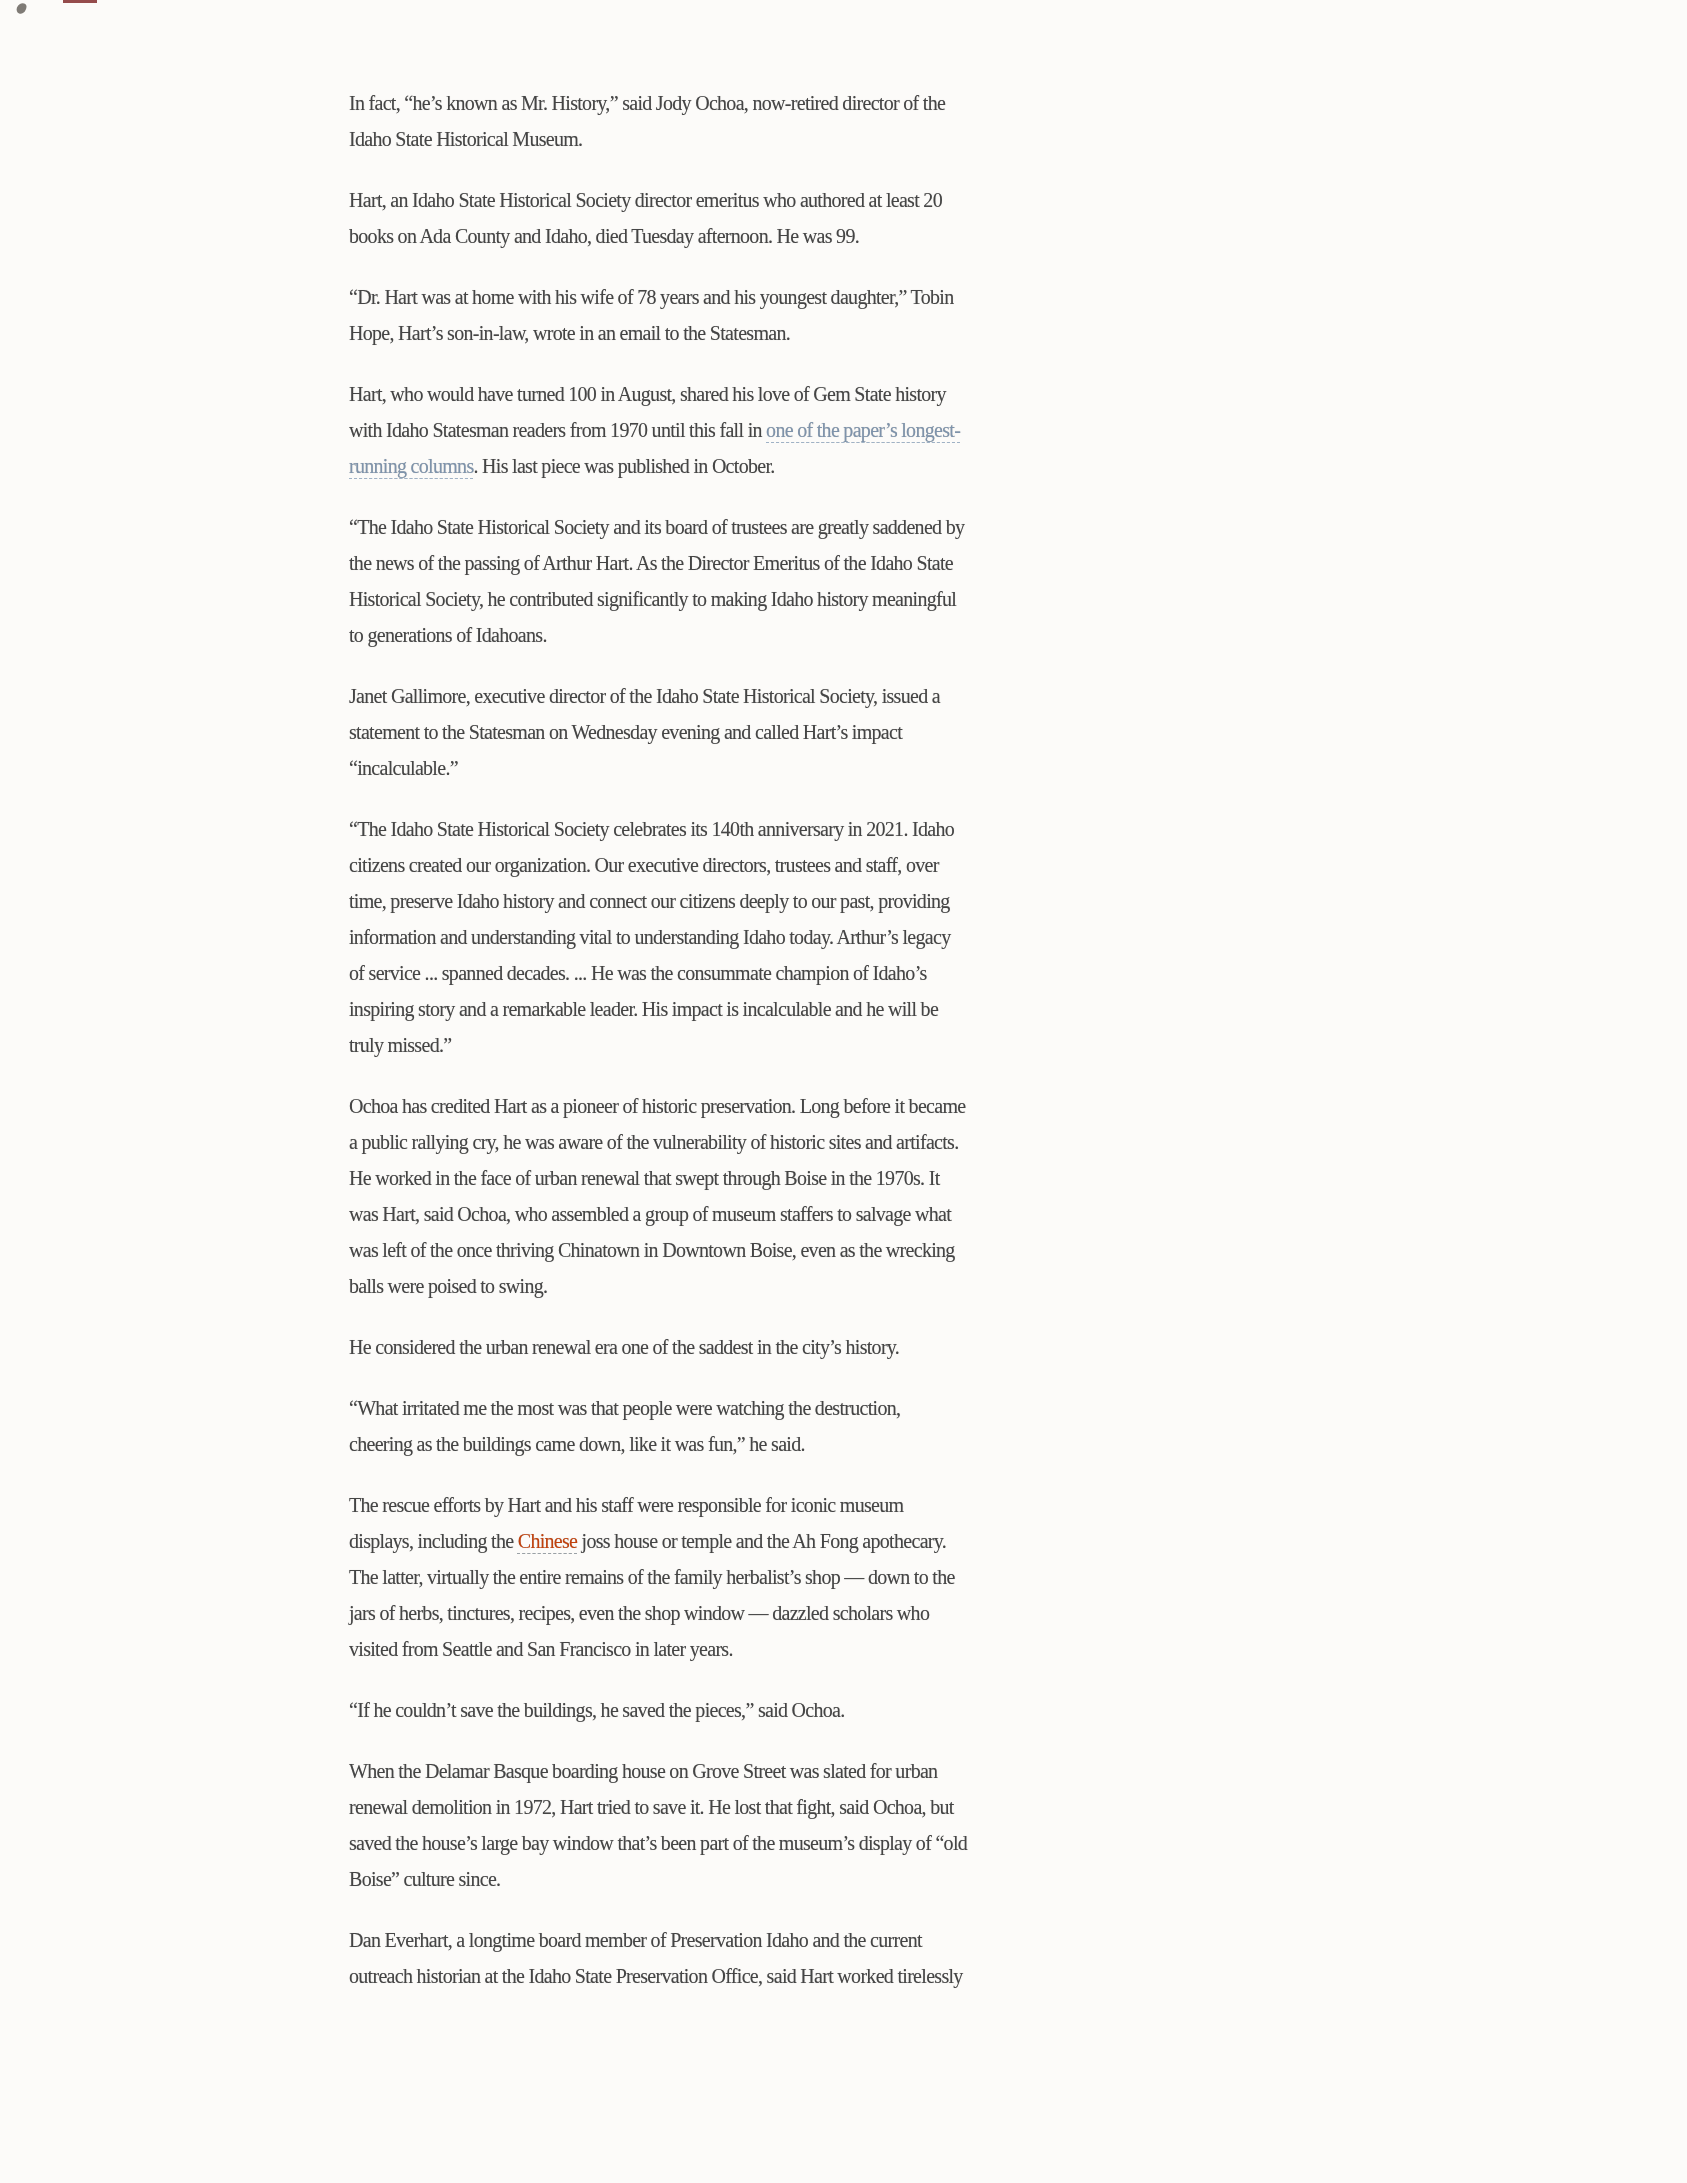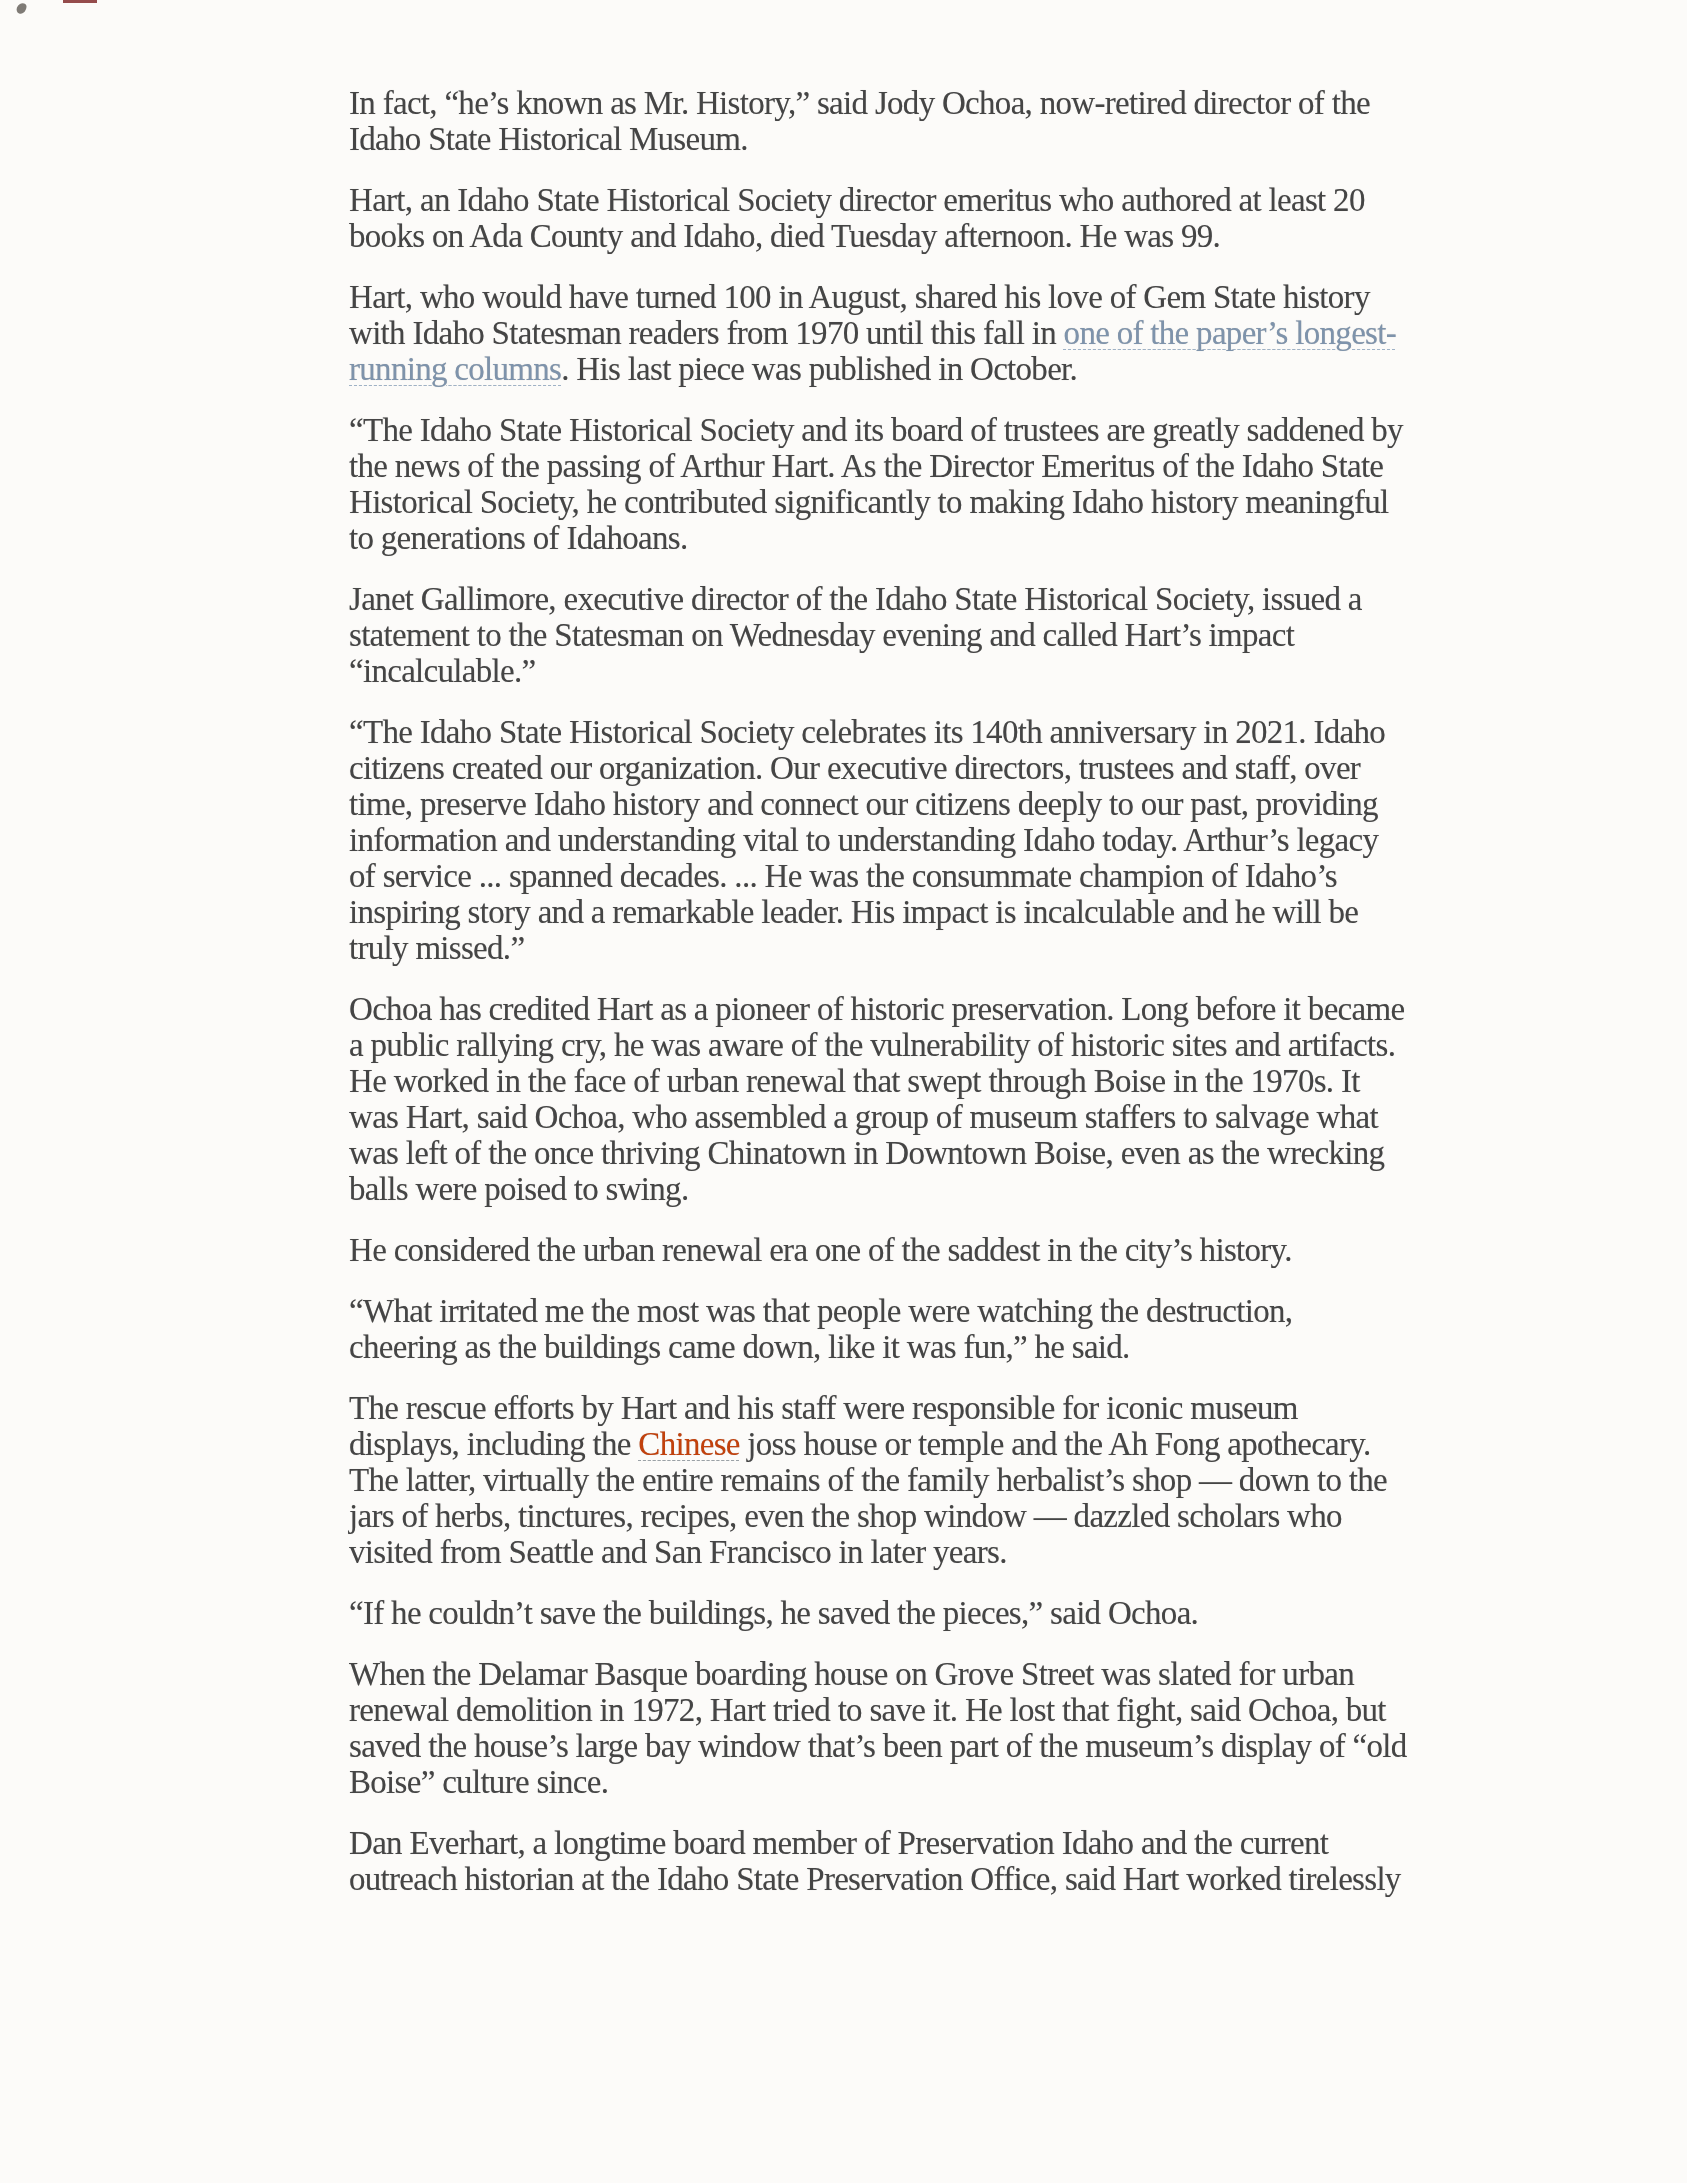--- a/index.html
+++ b/index.html
@@ -15,21 +15,21 @@
     background: #fcfbf9;
     overflow: hidden;
   }
   .article {
     position: absolute;
     left: 349px; top: 85px;
     width: 992px;
   }
   .para {
     margin: 0 0 25px 0;
-    font-size: 33px;
+    font-size: 20px;
     line-height: 36px;
     letter-spacing: -0.7px;
     color: #454545;
     white-space: pre;
     text-shadow: 0 0 0.7px rgba(70,70,70,0.35);
   }
   .para a { cursor: pointer; }
   a.link-blue {
     color: #7e93ab;
     text-decoration: underline dashed;
@@ -66,20 +66,22 @@
 <body>
 
 <div class="page">
   <div class="scan-speck"></div>
   <div class="scan-sliver"></div>
   <div class="article">
       <p class="para"><span>In fact, “he’s known as Mr. History,” said Jody Ochoa, now-retired director of the
 Idaho State Historical Museum.</span></p>
       <p class="para"><span>Hart, an Idaho State Historical Society director emeritus who authored at least 20
 books on Ada County and Idaho, died Tuesday afternoon. He was 99.</span></p>
+      <p class="para"><span>“Dr. Hart was at home with his wife of 78 years and his youngest daughter,” Tobin
+Hope, Hart’s son-in-law, wrote in an email to the Statesman.</span></p>
       <p class="para"><span>Hart, who would have turned 100 in August, shared his love of Gem State history
 with Idaho Statesman readers from 1970 until this fall in </span><a class="link-blue">one of the paper’s longest-
 running columns</a><span>. His last piece was published in October.</span></p>
       <p class="para"><span>“The Idaho State Historical Society and its board of trustees are greatly saddened by
 the news of the passing of Arthur Hart. As the Director Emeritus of the Idaho State
 Historical Society, he contributed significantly to making Idaho history meaningful
 to generations of Idahoans.</span></p>
       <p class="para"><span>Janet Gallimore, executive director of the Idaho State Historical Society, issued a
 statement to the Statesman on Wednesday evening and called Hart’s impact
 “incalculable.”</span></p>

